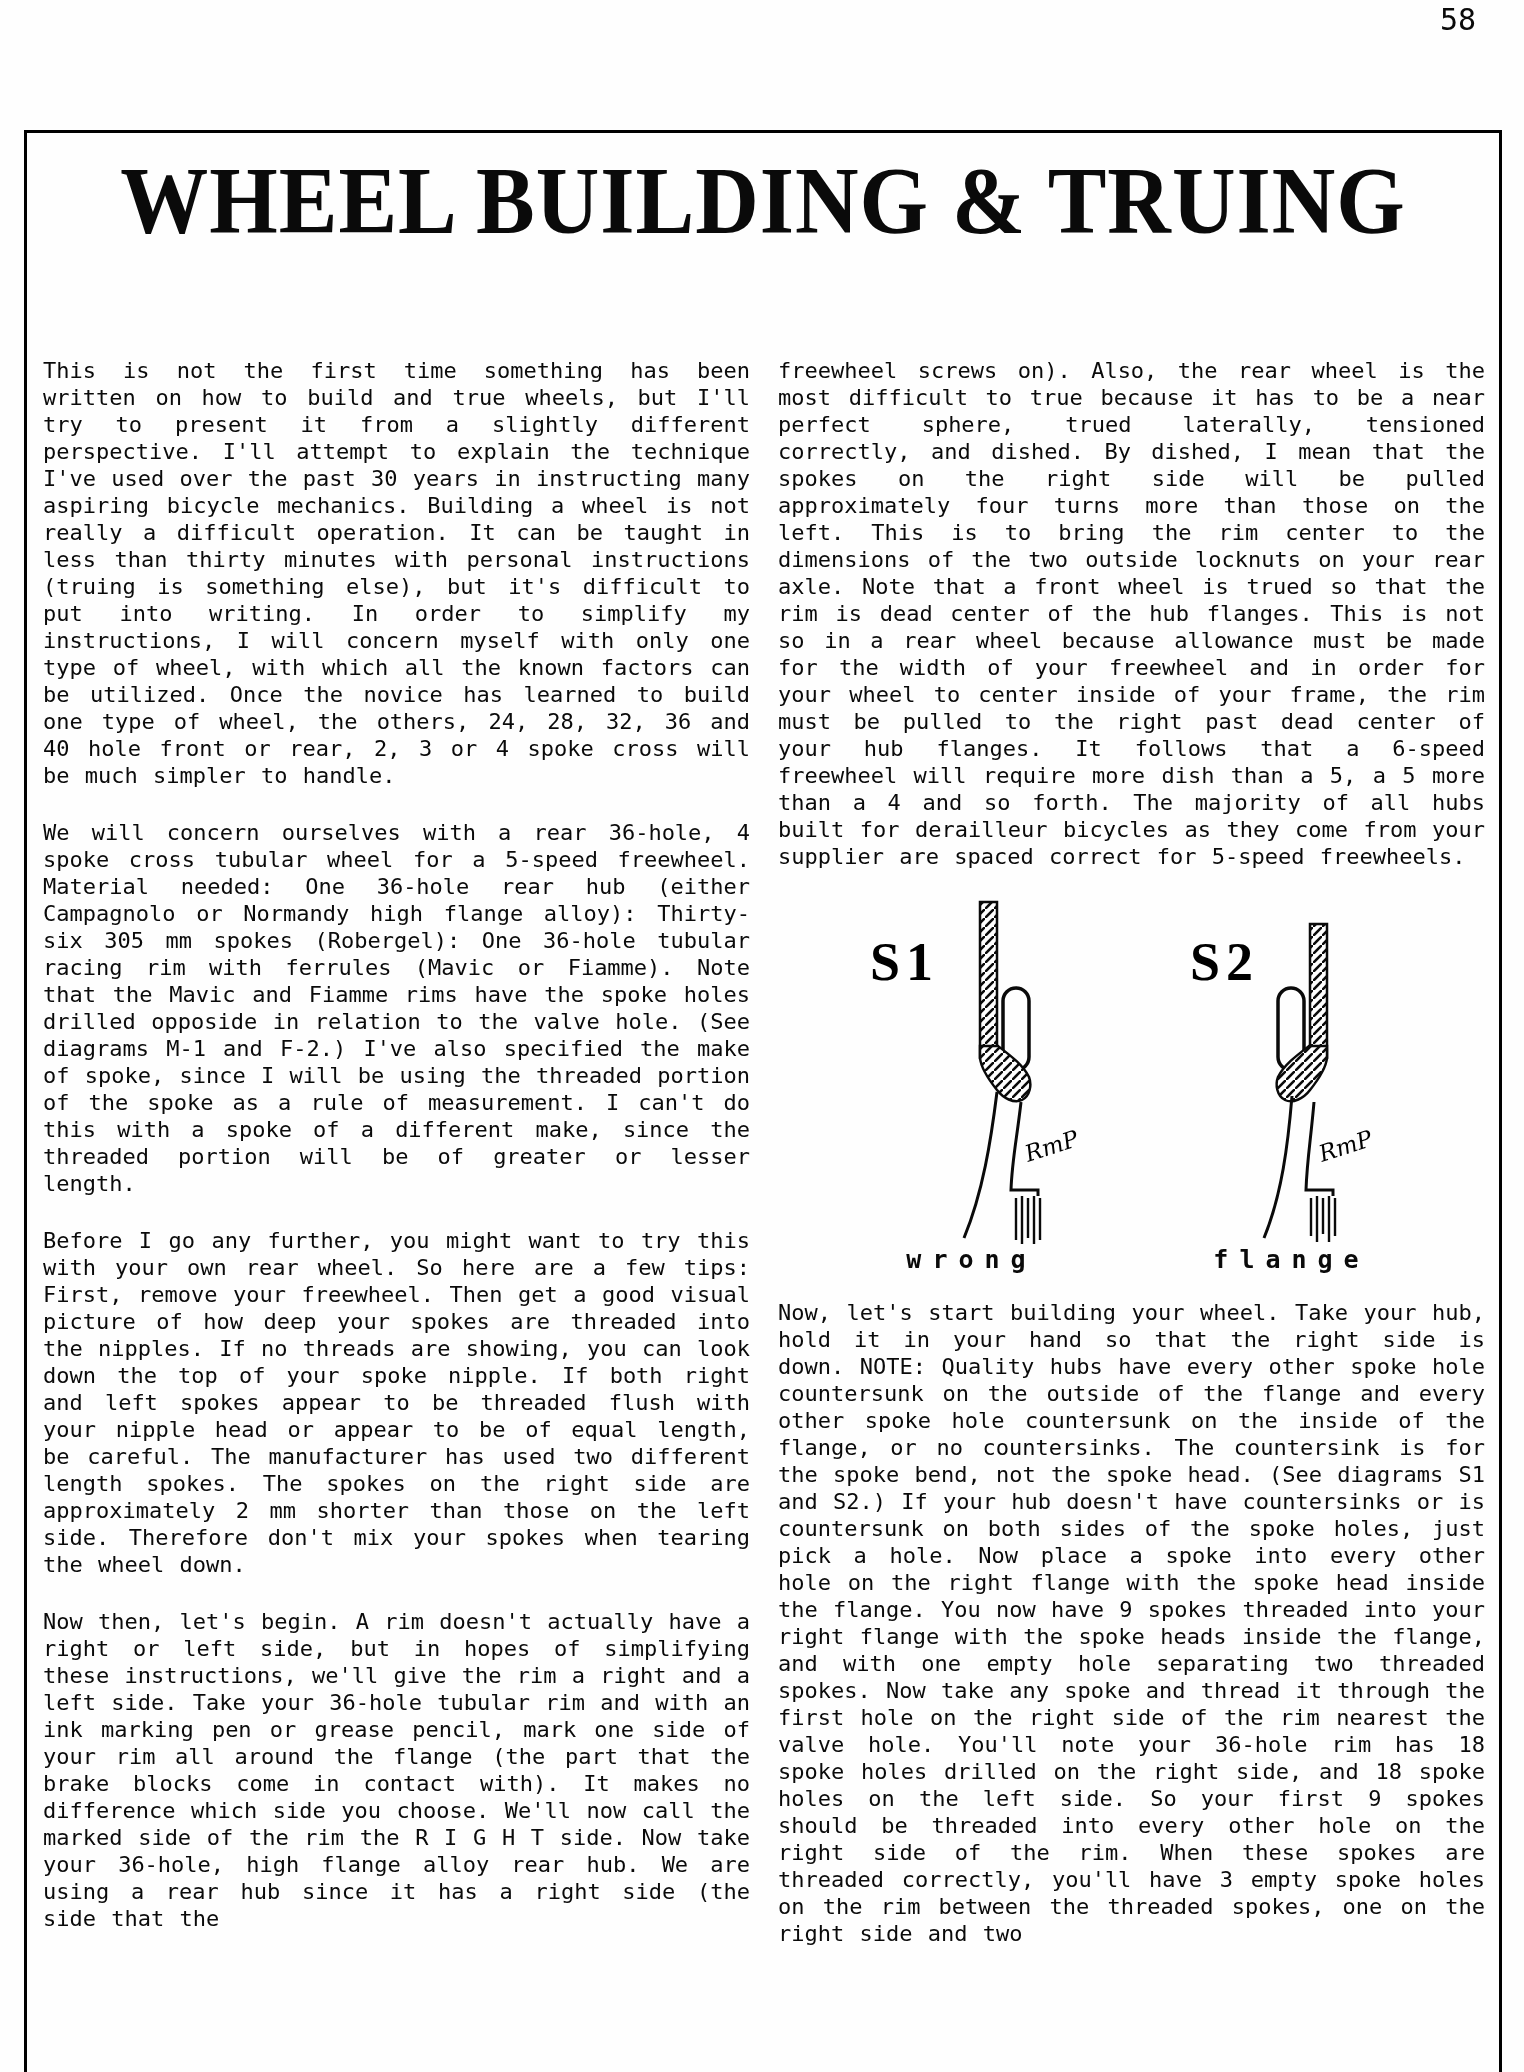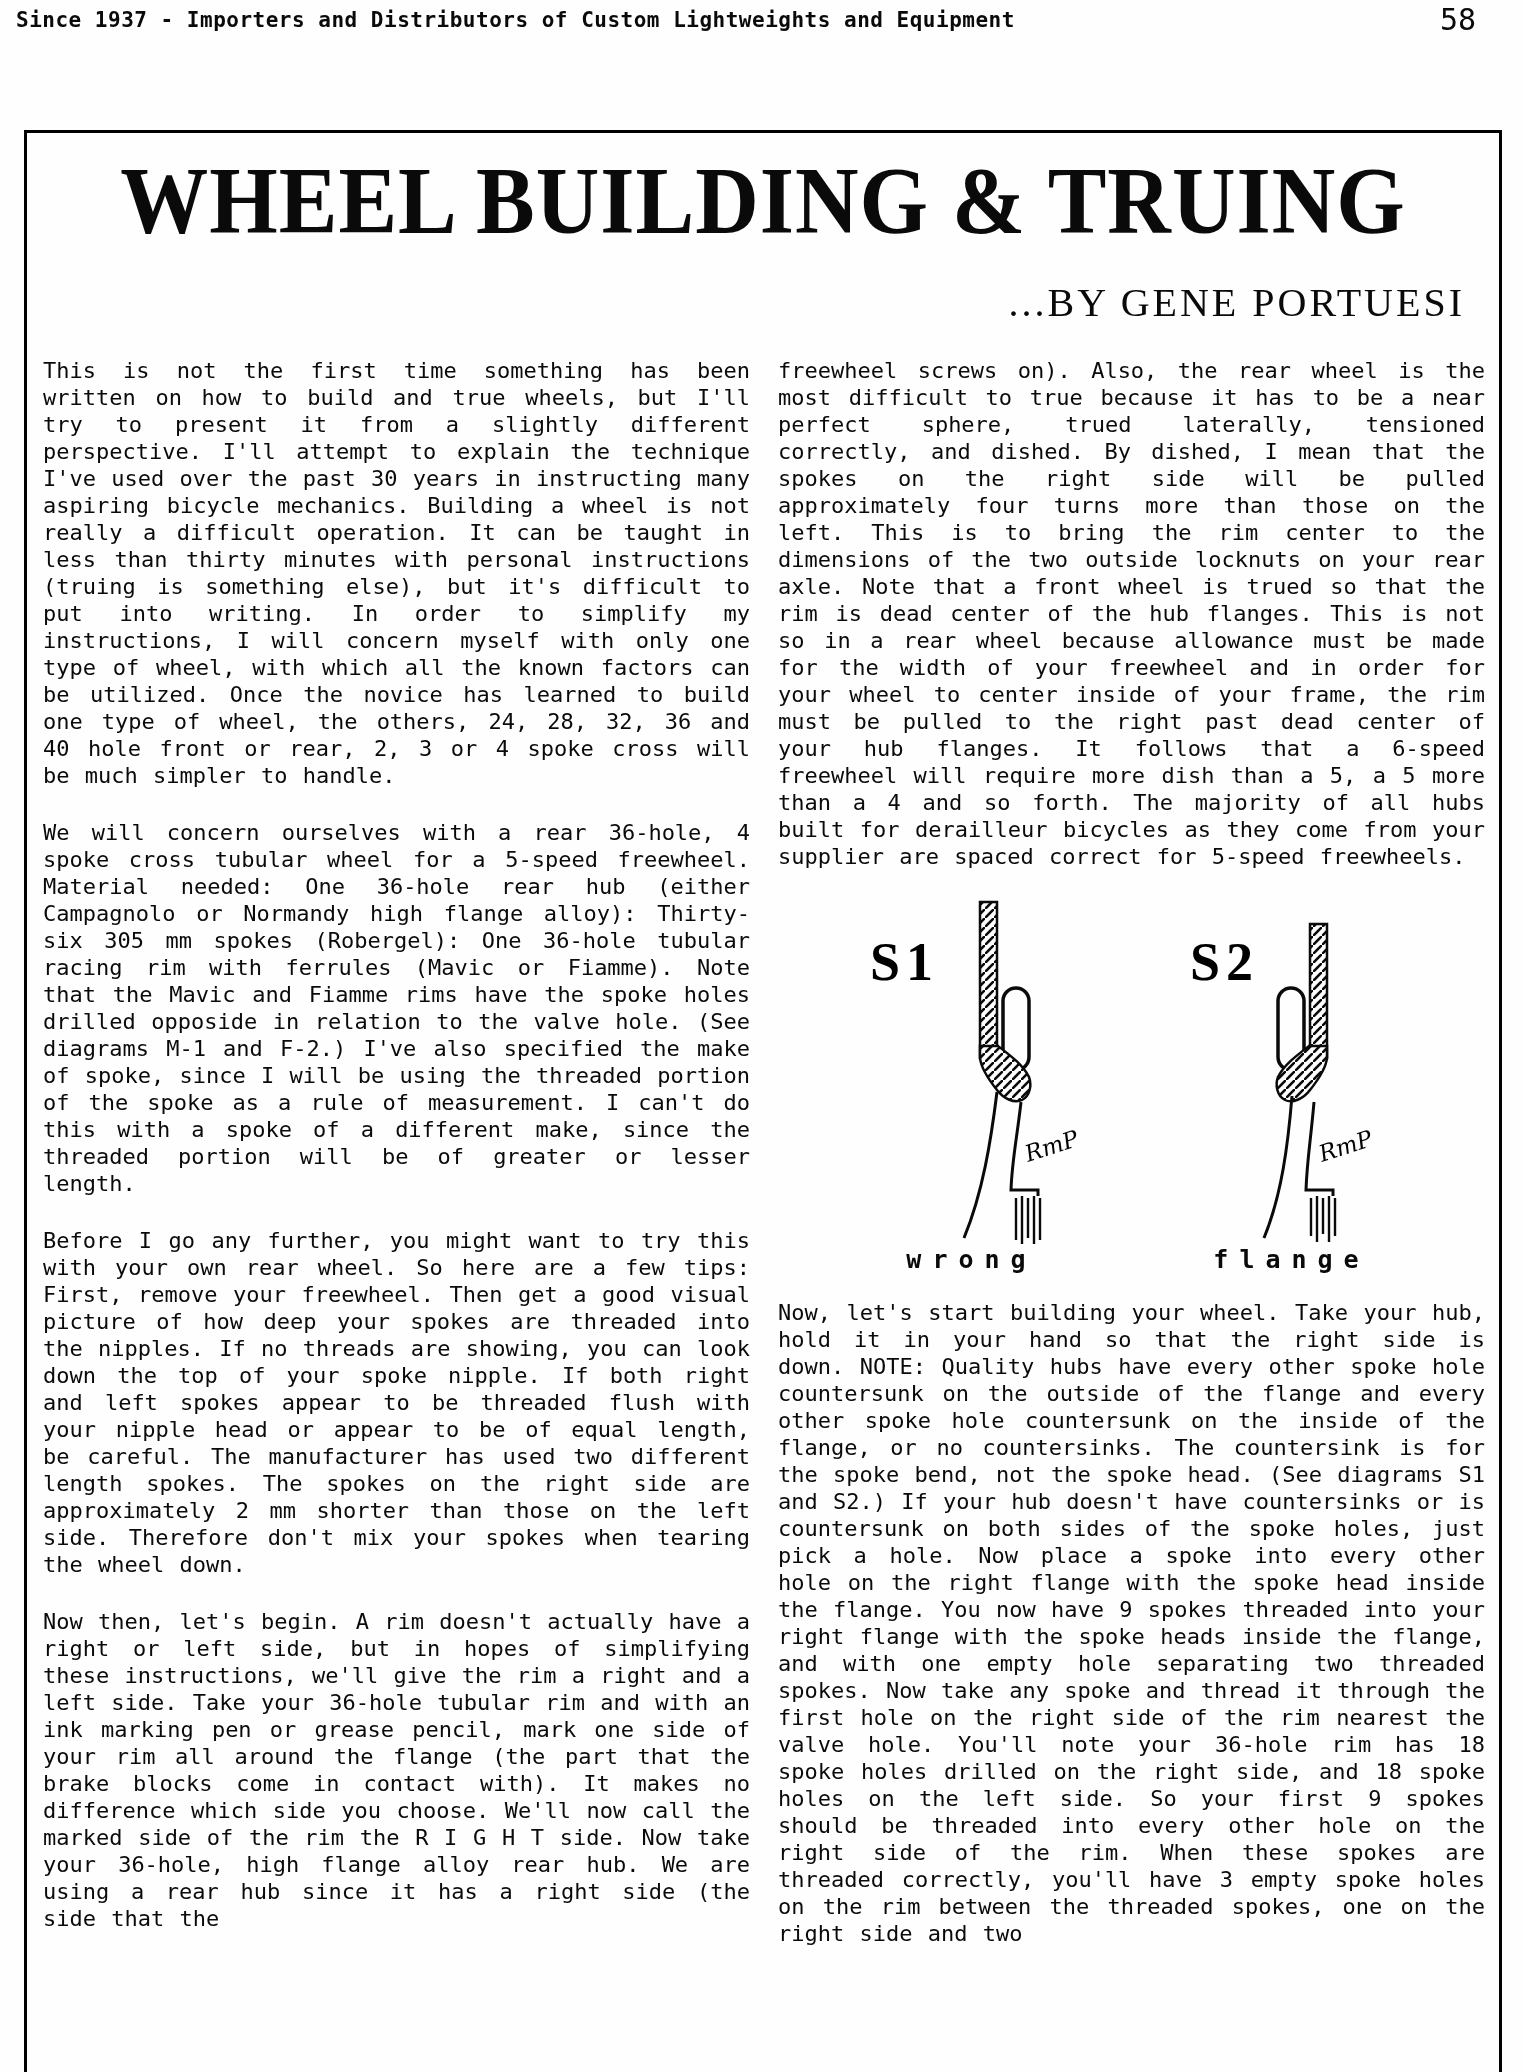--- a/index.html
+++ b/index.html
@@ -73,27 +73,25 @@
   svg text.sig{
     font-family:"DejaVu Serif", serif;
     font-style:italic;font-size:23px;
   }
 </style>
 </head>
 <body>
 
 <div class="page">
 
-  <div class="tagline">Since 1937 - Importers and Distributors of Custom Lightweights and Equipment</div>
   <div class="page-num">58</div>
 
   <div class="frame">
 
     <div class="title">WHEEL BUILDING &amp; TRUING</div>
-    <div class="byline">...BY GENE PORTUESI</div>
 
     <div class="columns">
 
       <div class="col">
         <p>This is not the first time something has been written on how to build and true wheels, but I'll try to present it from a slightly different perspective. I'll attempt to explain the technique I've used over the past 30 years in instructing many aspiring bicycle mechanics. Building a wheel is not really a difficult operation. It can be taught in less than thirty minutes with personal instructions (truing is something else), but it's difficult to put into writing. In order to simplify my instructions, I will concern myself with only one type of wheel, with which all the known factors can be utilized. Once the novice has learned to build one type of wheel, the others, 24, 28, 32, 36 and 40 hole front or rear, 2, 3 or 4 spoke cross will be much simpler to handle.</p>
         <p><span>We will concern ourselves with a rear 36-hole, 4 spoke cross tubular wheel for a 5-speed freewheel. </span><span class="u">Material needed:</span><span> One 36-hole rear hub (either Campagnolo or Normandy high flange alloy): Thirty-six 305 mm spokes (Robergel): One 36-hole tubular racing rim with ferrules (Mavic or Fiamme). Note that the Mavic and Fiamme rims have the spoke holes drilled opposide in relation to the valve hole. (See diagrams M-1 and F-2.) I've also specified the make of spoke, since I will be using the threaded portion of the spoke as a rule of measurement. I can't do this with a spoke of a different make, since the threaded portion will be of greater or lesser length.</span></p>
         <p>Before I go any further, you might want to try this with your own rear wheel. So here are a few tips: First, remove your freewheel. Then get a good visual picture of how deep your spokes are threaded into the nipples. If no threads are showing, you can look down the top of your spoke nipple. If both right and left spokes appear to be threaded flush with your nipple head or appear to be of equal length, be careful. The manufacturer has used two different length spokes. The spokes on the right side are approximately 2 mm shorter than those on the left side. Therefore don't mix your spokes when tearing the wheel down.</p>
         <p>Now then, let's begin. A rim doesn't actually have a right or left side, but in hopes of simplifying these instructions, we'll give the rim a right and a left side. Take your 36-hole tubular rim and with an ink marking pen or grease pencil, mark one side of your rim all around the flange (the part that the brake blocks come in contact with). It makes no difference which side you choose. We'll now call the marked side of the rim the R I G H T side. Now take your 36-hole, high flange alloy rear hub. We are using a rear hub since it has a right side (the side that the</p>
       </div>
 

